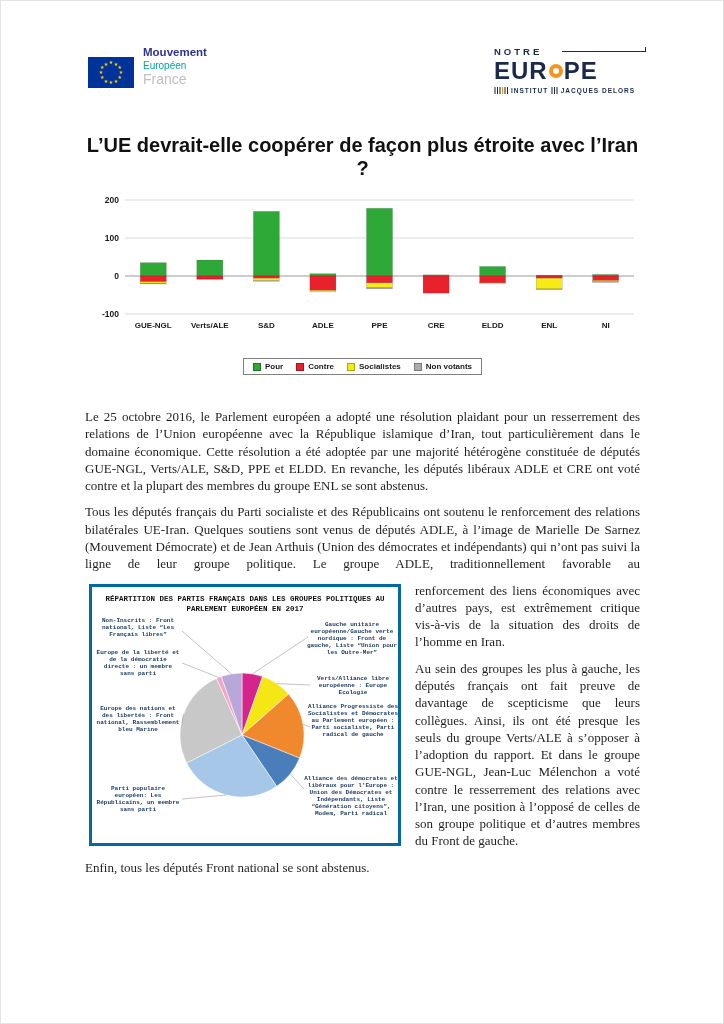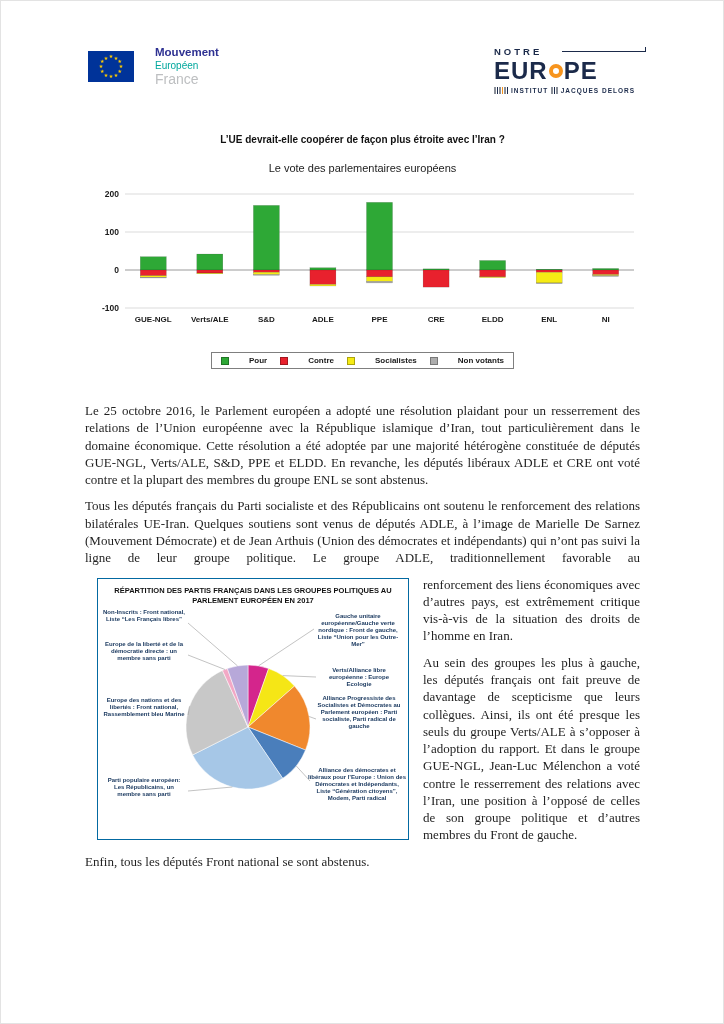--- a/index.html
+++ b/index.html
@@ -4,59 +4,59 @@
 <style>
   *{box-sizing:border-box;margin:0;padding:0}
   html,body{background:#fff}
   .page{position:relative;width:724px;height:1024px;background:#fff;overflow:hidden;
         font-family:"Liberation Serif","DejaVu Serif",serif;color:#1f1f1f;
         box-shadow:inset 0 0 0 1px #e3e3e3}
   
   .header{position:absolute;top:46px;left:88px;right:78px;display:flex;
           justify-content:space-between;align-items:flex-start;
           font-family:"Liberation Sans",sans-serif}
-  .logo-left{display:flex;gap:21px;align-items:center}
+  .logo-left{display:flex;gap:9px;align-items:flex-end}
   .ml1{color:#2e3192;font-weight:bold;font-size:11.5px;line-height:1.18}
   .ml2{color:#00a79d;font-weight:normal;font-size:10px;line-height:1.18}
   .ml3{color:#bdbfc1;font-size:14px;line-height:1.18}
   .logo-right{width:152px}
   .ne-top{display:flex;align-items:center;gap:20px}
   .ne-notre{color:#1b2a4a;font-weight:bold;font-size:9.5px;letter-spacing:3px}
   .ne-rule{flex:1;height:1px;background:#1b2a4a;position:relative}
   .ne-rule::after{content:'';position:absolute;right:0;top:-4px;width:1px;height:5px;background:#1b2a4a}
   .ne-europe{color:#1b2a4a;font-weight:bold;font-size:24px;letter-spacing:1px;line-height:1.1;
              display:flex;align-items:center;margin-top:1px}
   .ne-o{display:inline-block;width:14px;height:14px;border:4px solid #f7941d;border-radius:50%;margin:0 1px}
   .ne-bottom{display:flex;align-items:center;gap:3px;margin-top:3px}
   .barcode{display:inline-flex;gap:1px;align-items:flex-end}
   .barcode i{display:inline-block;width:1.5px;height:7px;background:#8a8f98}
   .barcode i.n{background:#1b2a4a}
   .barcode i.o{background:#f7941d}
   .ne-inst,.ne-del{color:#1b2a4a;font-size:6.5px;font-weight:bold;letter-spacing:1px;white-space:nowrap}
   
   .content{position:absolute;top:134px;left:85px;width:555px}
-  .doc-title{font-family:"Liberation Sans",sans-serif;font-weight:bold;font-size:10px;
+  .doc-title{font-family:"Liberation Sans",sans-serif;font-weight:bold;font-size:20px;
              text-align:center;color:#111}
   .chart-subtitle{font-family:"Liberation Sans",sans-serif;font-size:11px;text-align:center;
                   margin-top:17px;color:#222}
   .chart-wrap{margin-top:14px}
   #bar-svg .tick{font:bold 8.5px "Liberation Sans",sans-serif;fill:#1a1a1a}
   #bar-svg .cat{font:bold 8px "Liberation Sans",sans-serif;fill:#1a1a1a}
   .legend{display:flex;justify-content:center;margin-top:10px}
   .legend-box{display:inline-flex;gap:13px;border:1px solid #7f7f7f;padding:3px 9px;align-items:center}
-  .legend-item{display:inline-flex;gap:20px;align-items:center;
+  .legend-item{display:inline-flex;gap:4px;align-items:center;
                font:bold 8px "Liberation Sans",sans-serif;color:#1a1a1a}
   .swatch{width:8px;height:8px;display:inline-block;border:0.5px solid rgba(0,0,0,.3)}
   .body-text{margin-top:33px;font-size:13px;line-height:1.33;text-align:justify}
   .body-text p{margin-bottom:9px}
   p.joined{text-align-last:justify}
   .wrap::after{content:'';display:block;clear:both}
   
-  .pie-panel{position:relative;float:left;width:312px;height:262px;border:1px solid #0369a1;
-             margin:2px 14px 6px 12px;background:#fff;font-family:Liberation Sans, sans-serif}
+  .pie-panel{position:relative;float:left;width:312px;height:262px;border:3px solid #0369a1;
+             margin:2px 14px 6px 4px;background:#fff;font-family:Liberation Mono, monospace}
   .pie-title{position:absolute;top:7px;left:8px;right:8px;text-align:center;font-weight:bold;
              font-size:7.5px;line-height:1.35;color:#111}
   .pie-svg{position:absolute;left:0;top:0}
   .pie-label{position:absolute;font-size:6px;font-weight:bold;line-height:1.2;color:#17365d;
              text-align:center}
   .pl-0{left:214px;top:34px;width:92px}
   .pl-1{left:218px;top:88px;width:86px}
   .pl-2{left:216px;top:116px;width:90px}
   .pl-3{left:210px;top:188px;width:98px}
   .pl-4{left:4px;top:198px;width:84px}
@@ -117,21 +117,20 @@
             <i class="n"></i>
             <i></i>
           </span>
         <span class="ne-del">JACQUES DELORS</span>
       </div>
     </div>
   </div>
 
   <div class="content">
     <div class="doc-title">L’UE devrait-elle coopérer de façon plus étroite avec l’Iran ?</div>
-    <div class="chart-subtitle">Le vote des parlementaires européens</div>
 
     <div class="chart-wrap">
       <svg id="bar-svg" width="555" height="150">
           <line x1="40" y1="120.0" x2="549" y2="120.0" stroke="#d2d2d2" stroke-width="0.8"></line>
           <text x="34" y="123.0" text-anchor="end" class="tick">-100</text>
           <line x1="40" y1="82.0" x2="549" y2="82.0" stroke="#9a9a9a" stroke-width="1"></line>
           <text x="34" y="85.0" text-anchor="end" class="tick">0</text>
           <line x1="40" y1="44.0" x2="549" y2="44.0" stroke="#d2d2d2" stroke-width="0.8"></line>
           <text x="34" y="47.0" text-anchor="end" class="tick">100</text>
           <line x1="40" y1="6.0" x2="549" y2="6.0" stroke="#d2d2d2" stroke-width="0.8"></line>

